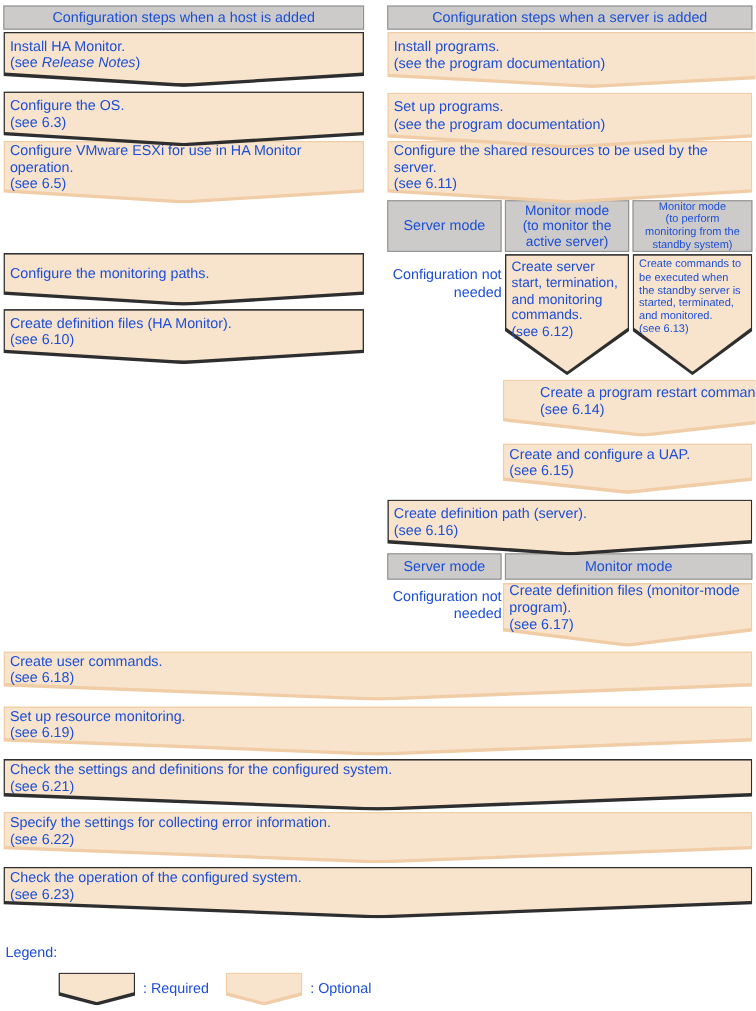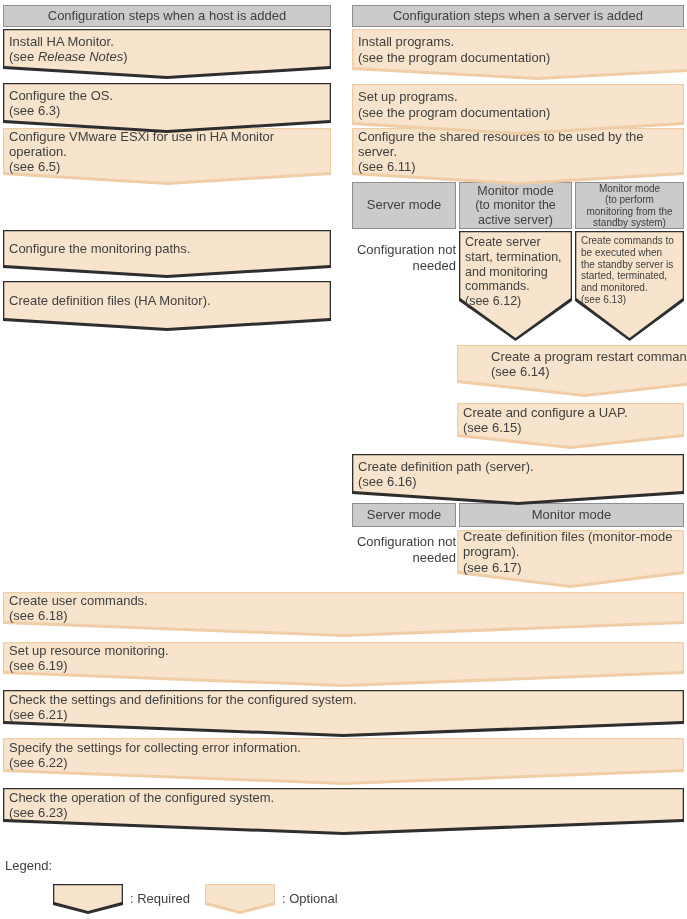--- a/index.html
+++ b/index.html
@@ -1,21 +1,21 @@
 <!DOCTYPE html>
 <html><head>
 <meta charset="utf-8">
 <style>
   html,body{margin:0;padding:0;background:#ffffff;}
   #canvas{
     position:relative;
     width:687px;height:919px;
     background:#ffffff;
     font-family:"Liberation Sans", sans-serif;
-    color:#404040;
+    color:#1d4ed8;
     overflow:hidden;
   }
   
   .chev{position:absolute;--d:10px;--bc:#2e2e2e;--fc:#f8e4cc;}
   .chev::before{
     content:"";position:absolute;inset:0;background:var(--bc);
     clip-path:polygon(0 0,100% 0,100% calc(100% - var(--d)),50% 100%,0 calc(100% - var(--d)));
   }
   .chev::after{
     content:"";position:absolute;left:1.3px;right:1.3px;top:1.3px;bottom:3px;background:var(--fc);
@@ -82,20 +82,21 @@
 
   <div class="chev req" style="left:3px;top:230px;width:328px;height:48px;--d:10px;z-index:36;">
     <div class="bt">
       <div>Configure the monitoring paths.</div>
     </div>
   </div>
 
   <div class="chev req" style="left:3px;top:281px;width:328px;height:50px;--d:10px;z-index:35;">
     <div class="bt">
       <div>Create definition files (HA Monitor).</div>
+      <div>(see 6.10)</div>
     </div>
   </div>
 
   <div class="chev opt" style="left:352px;top:29px;width:372px;height:51px;--d:10px;z-index:40;">
     <div class="bt">
       <div>Install programs.</div>
       <div>(see the program documentation)</div>
     </div>
   </div>
 

